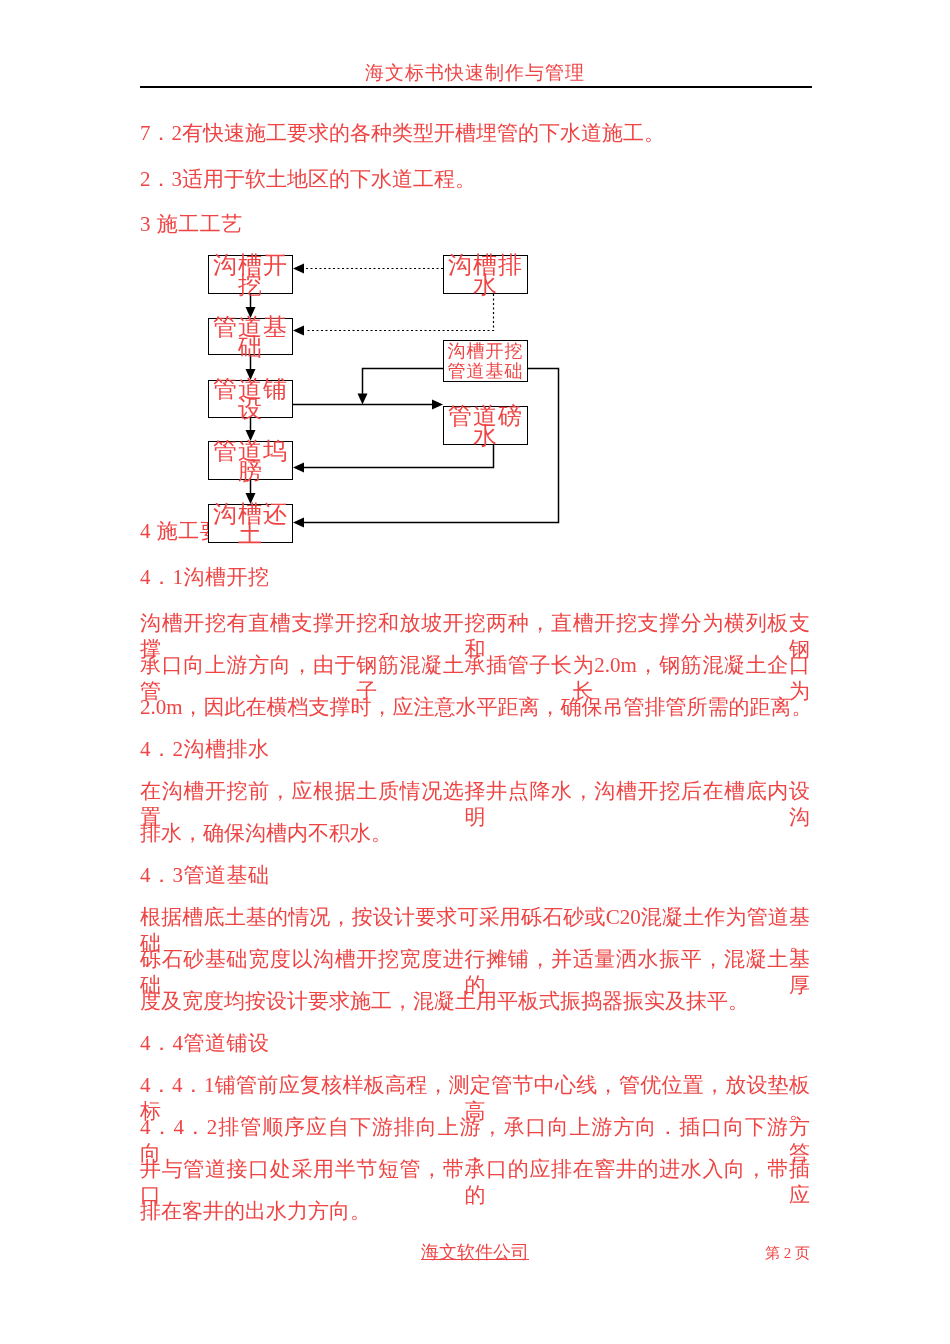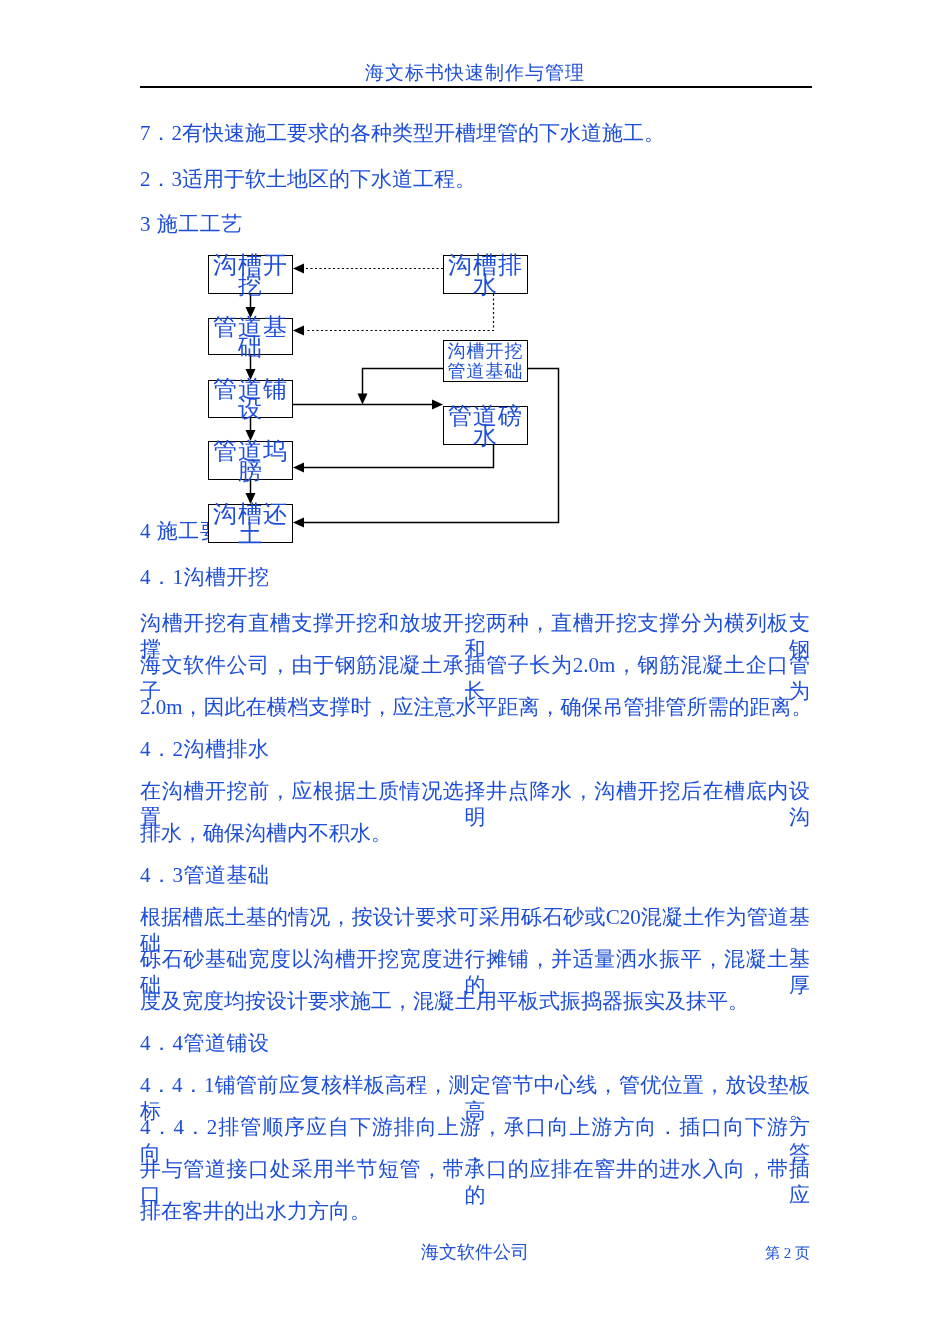--- a/index.html
+++ b/index.html
@@ -1,41 +1,41 @@
 <!DOCTYPE html>
 <html><head>
 <meta charset="utf-8">
 <style>
   html,body{margin:0;padding:0;background:#888;}
   .page{
     position:relative;
     width:950px;height:1344px;
     background:#fff;
     font-family:"Liberation Serif","DejaVu Serif",serif;
-    color:#1d4ed8;
+    color:#ef4444;
     overflow:hidden;
   }
   .hdr-title{
     position:absolute;left:140px;top:62px;width:670px;
     text-align:center;font-size:19px;line-height:22px;
     letter-spacing:1px;
   }
   .hdr-rule{
     position:absolute;left:140px;top:86px;width:672px;height:0;
     border-top:2px solid #000;
   }
   .tline{
     position:absolute;left:140px;width:670px;
     font-size:21px;line-height:26px;white-space:nowrap;
   }
   .just{white-space:normal;text-align:justify;text-align-last:justify;}
   .heading{letter-spacing:0.5px;}
   .ftr-company{
     position:absolute;left:140px;top:1241px;width:670px;
-    text-align:center;font-size:18px;line-height:22px;
+    text-align:center;font-size:18px;line-height:22px;text-decoration:underline;
   }
   .ftr-page{
     position:absolute;left:140px;top:1243px;width:670px;
     text-align:right;font-size:15px;line-height:20px;
   }
   
   .flow{
     position:absolute;left:195px;top:245px;width:380px;height:310px;
     z-index:2;
   }
@@ -62,21 +62,21 @@
   <div class="hdr-rule"></div>
 
   <div class="tline" style="top:120px">7．2有快速施工要求的各种类型开槽埋管的下水道施工。</div>
   <div class="tline" style="top:166px">2．3适用于软土地区的下水道工程。</div>
   <div class="tline heading" style="top:211px">3 施工工艺</div>
 
   <div class="tline heading h4pt" style="top:518px">4 施工要点</div>
 
   <div class="tline heading" style="top:564px">4．1沟槽开挖</div>
   <div class="tline just" style="top:610px">沟槽开挖有直槽支撑开挖和放坡开挖两种，直槽开挖支撑分为横列板支撑和钢</div>
-  <div class="tline just" style="top:652px">海文软件公司，由于钢筋混凝土承插管子长为2.0m，钢筋混凝土企口管子长为</div>
+  <div class="tline just" style="top:652px">承口向上游方向，由于钢筋混凝土承插管子长为2.0m，钢筋混凝土企口管子长为</div>
   <div class="tline" style="top:694px">2.0m，因此在横档支撑时，应注意水平距离，确保吊管排管所需的距离。</div>
 
   <div class="tline heading" style="top:736px">4．2沟槽排水</div>
   <div class="tline" style="top:820px">排水，确保沟槽内不积水。</div>
   <div class="tline just" style="top:778px">在沟槽开挖前，应根据土质情况选择井点降水，沟槽开挖后在槽底内设置明沟</div>
 
   <div class="tline heading" style="top:862px">4．3管道基础</div>
   <div class="tline just" style="top:904px">根据槽底土基的情况，按设计要求可采用砾石砂或C20混凝土作为管道基础。</div>
   <div class="tline just" style="top:946px">砾石砂基础宽度以沟槽开挖宽度进行摊铺，并适量洒水振平，混凝土基础的厚</div>
   <div class="tline" style="top:988px">度及宽度均按设计要求施工，混凝土用平板式振捣器振实及抹平。</div>

